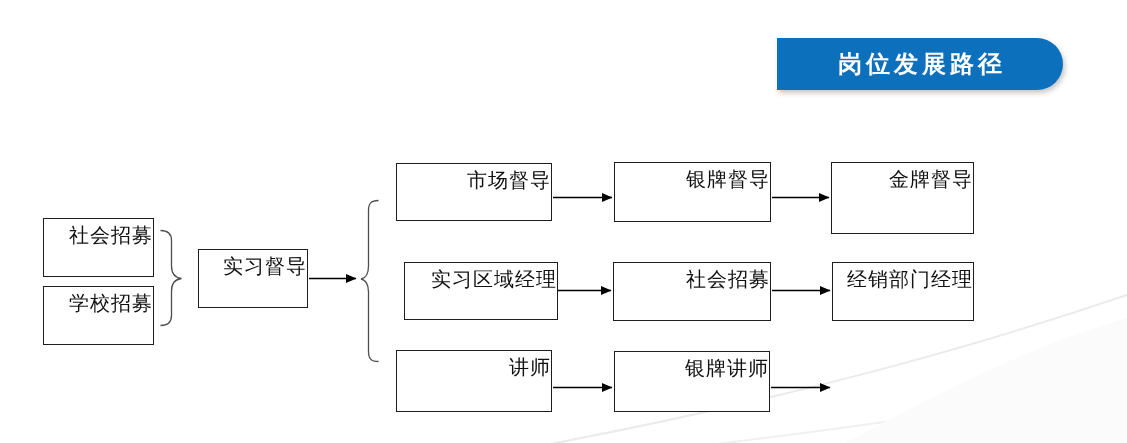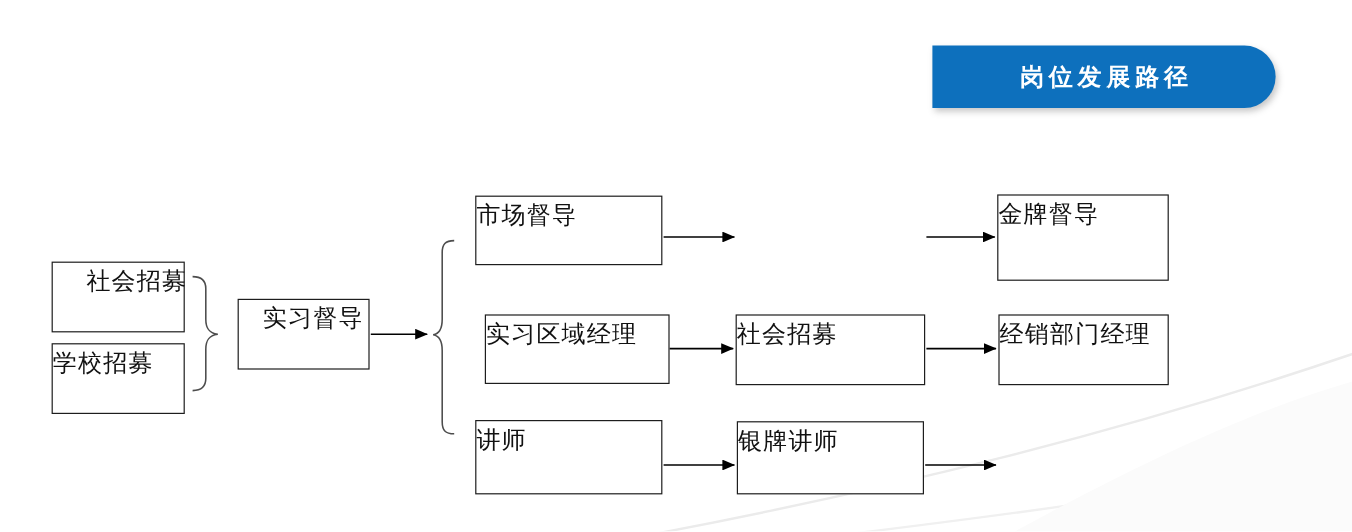--- a/index.html
+++ b/index.html
@@ -18,34 +18,34 @@
     position:absolute;
     left:777px;top:38px;
     width:286px;height:52px;
     background:#0d70bd;
     border-radius:0 26px 26px 0;
     box-shadow:2px 3px 5px rgba(130,130,130,.45);
     display:flex;align-items:center;justify-content:center;
   }
   .banner-label{
     color:#ffffff;
-    font-size:20px;
+    font-size:24px;
     font-weight:bold;
     letter-spacing:4px;
     font-family:"Liberation Sans",sans-serif;
     white-space:nowrap;
     text-indent:4px;
   }
   .node{
     position:absolute;
     background:#ffffff;
     border:1.4px solid #1d1d1d;
     box-sizing:border-box;
     display:flex;
-    justify-content:flex-start;
+    justify-content:flex-end;
     align-items:flex-start;
     padding-top:5px;
   }
   .node-label{
     font-family:"Liberation Serif",serif;
     font-size:20px;
     line-height:22px;
     color:#111111;
     letter-spacing:1px;
     white-space:nowrap;
@@ -102,20 +102,23 @@
     <span class="node-label">学校招募</span>
   </div>
 
   <div class="node" style="left:198px;top:249px;width:110px;height:59px;padding-left:20px;">
     <span class="node-label">实习督导</span>
   </div>
 
   <div class="node" style="left:396px;top:163px;width:156px;height:58px;">
     <span class="node-label">市场督导</span>
   </div>
+  <div class="node" style="left:614px;top:162px;width:157px;height:60px;">
+    <span class="node-label">银牌督导</span>
+  </div>
   <div class="node" style="left:831px;top:162px;width:143px;height:72px;">
     <span class="node-label">金牌督导</span>
   </div>
 
   <div class="node" style="left:404px;top:262px;width:154px;height:58px;">
     <span class="node-label">实习区域经理</span>
   </div>
   <div class="node" style="left:613px;top:262px;width:158px;height:59px;">
     <span class="node-label">社会招募</span>
   </div>

